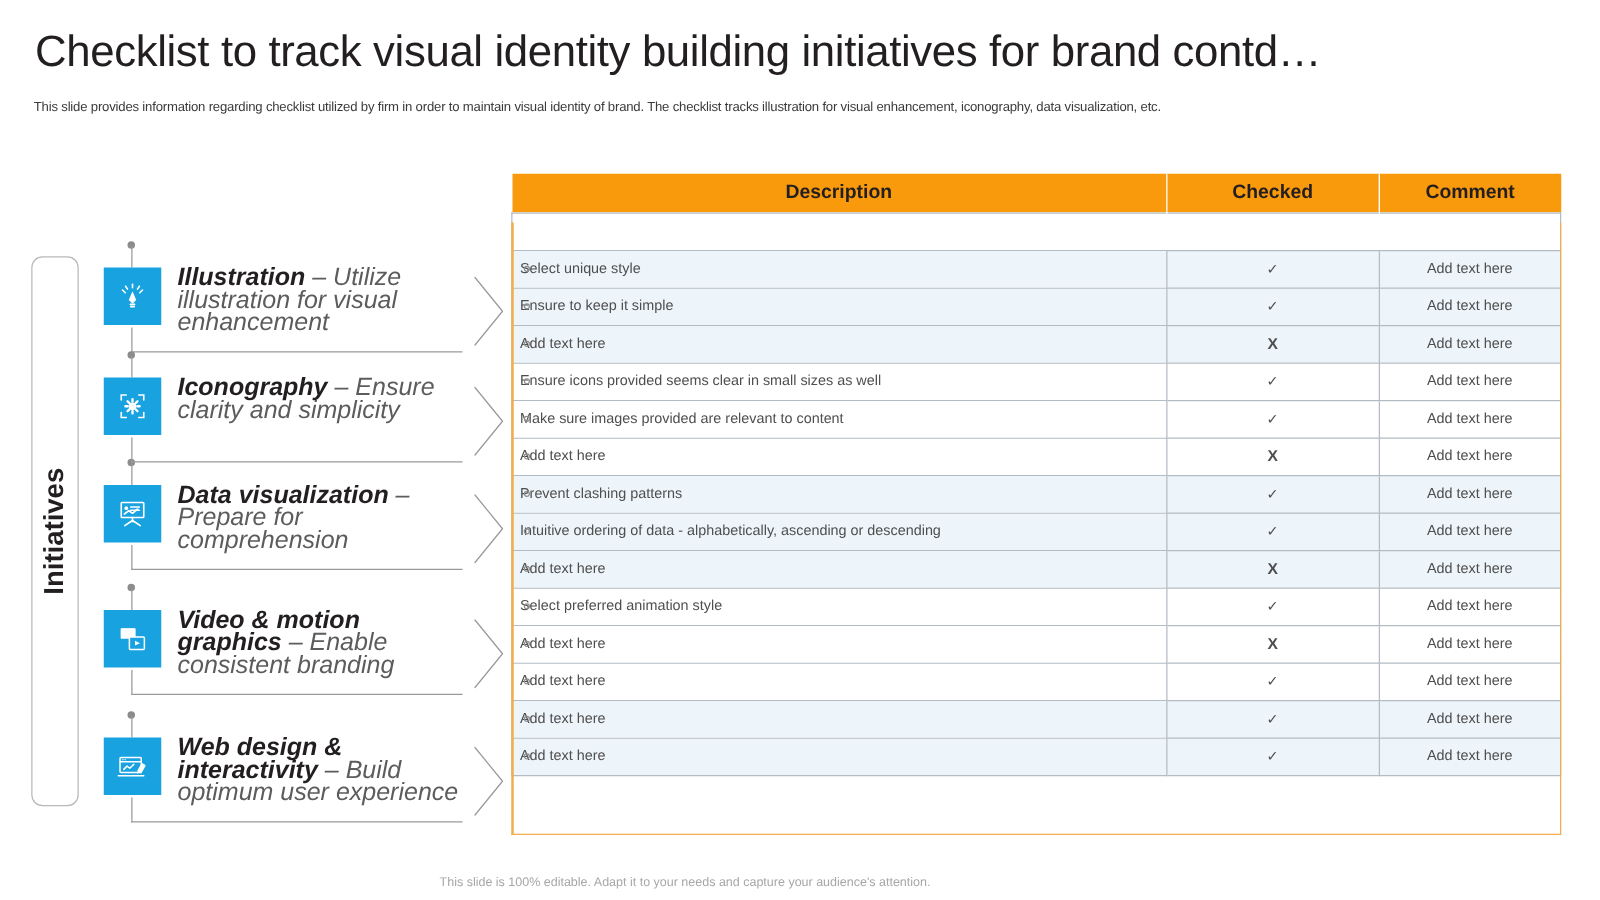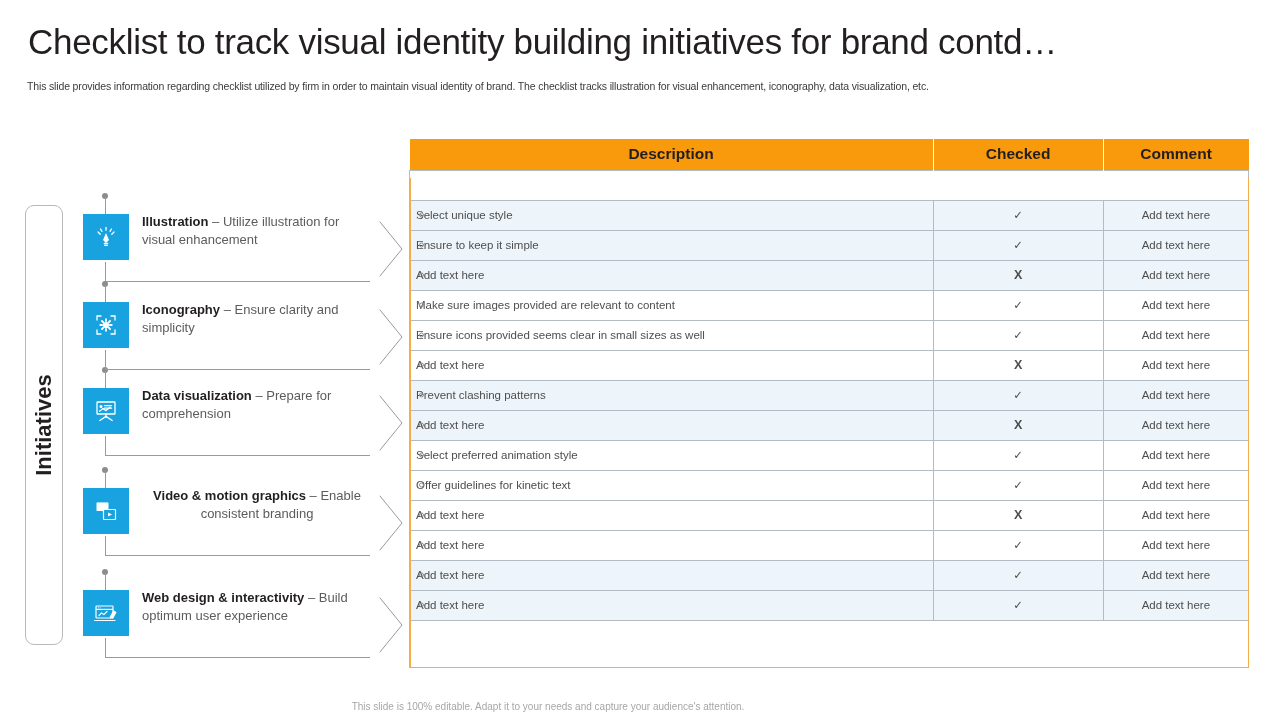--- a/index.html
+++ b/index.html
@@ -67,21 +67,21 @@
   .step .icon-box {
     position: absolute; left: 3px; top: 0;
     width: 46px; height: 46px;
     background: #18a2e0;
     display: flex; align-items: center; justify-content: center;
   }
   .step .icon-box svg { display: block; }
 
   .step .txt {
     position: absolute; left: 62px; top: -1px; width: 230px;
-    font-size: 13px; line-height: 18px; color: #5c5c5c;
+    font-size: 20px; line-height: 18px; color: #5c5c5c; font-style: italic;
   }
   .step .txt b { color: #231f20; font-weight: 700; }
 
   
   .chev {
     position: absolute; right: -6px; top: 2px;
     width: 30px; height: 66px;
   }
 
   
@@ -202,21 +202,21 @@
         <path d="M15 9.3 v1.8 M15 18.9 v1.8 M9.3 15 h1.8 M18.9 15 h1.8"></path>
         <path d="M11 11 l1.3 1.3 M17.7 17.7 l1.3 1.3 M19 11 l-1.3 1.3 M12.3 17.7 l-1.3 1.3"></path>
       </g>
     </svg>
         </span>
         <span class="txt"><b>Iconography</b><span> – </span><span>Ensure clarity and simplicity</span></span>
         <span class="chev"><svg width="30" height="66" viewBox="0 0 30 66" fill="none" stroke="#9a9a9a" stroke-width="1">
   <path d="M4 6 L26 33 L4 60" stroke-linecap="round" stroke-linejoin="round"></path>
 </svg></span>
       </div>
-      <div class="step" style="top: 292px; text-align: center;">
+      <div class="step" style="top: 292px;">
         <span class="dot"></span>
         <span class="stub"></span>
         <span class="stub-down"></span>
         <span class="baseline"></span>
         <span class="icon-box">
     <svg width="30" height="30" viewBox="0 0 30 30" fill="none" stroke="#ffffff" stroke-width="1.2">
       <rect x="5.5" y="6.5" width="12" height="8.5" rx="0.6" fill="#ffffff" stroke="none"></rect>
       <g fill="#18a2e0">
         <rect x="6.6" y="7.4" width="1.6" height="1.3"></rect>
         <rect x="9.3" y="7.4" width="1.6" height="1.3"></rect>
@@ -278,51 +278,51 @@
             <td class="c-desc"><span class="bullet"></span><span>Ensure to keep it simple</span></td>
             <td class="c-check">✓</td>
             <td class="c-comment">Add text here</td>
           </tr>
           <tr class="alt">
             <td class="c-desc"><span class="bullet"></span><span>Add text here</span></td>
             <td class="c-check x">X</td>
             <td class="c-comment">Add text here</td>
           </tr>
           <tr class="plain">
+            <td class="c-desc"><span class="bullet"></span><span>Ensure icons provided seems clear in small sizes as well</span></td>
+            <td class="c-check">✓</td>
+            <td class="c-comment">Add text here</td>
+          </tr>
+          <tr class="plain">
             <td class="c-desc"><span class="bullet"></span><span>Make sure images provided are relevant to content</span></td>
             <td class="c-check">✓</td>
             <td class="c-comment">Add text here</td>
           </tr>
           <tr class="plain">
-            <td class="c-desc"><span class="bullet"></span><span>Ensure icons provided seems clear in small sizes as well</span></td>
-            <td class="c-check">✓</td>
-            <td class="c-comment">Add text here</td>
-          </tr>
-          <tr class="plain">
             <td class="c-desc"><span class="bullet"></span><span>Add text here</span></td>
             <td class="c-check x">X</td>
             <td class="c-comment">Add text here</td>
           </tr>
           <tr class="alt">
             <td class="c-desc"><span class="bullet"></span><span>Prevent clashing patterns</span></td>
             <td class="c-check">✓</td>
             <td class="c-comment">Add text here</td>
           </tr>
           <tr class="alt">
+            <td class="c-desc"><span class="bullet"></span><span>Intuitive ordering of data - alphabetically, ascending or descending</span></td>
+            <td class="c-check">✓</td>
+            <td class="c-comment">Add text here</td>
+          </tr>
+          <tr class="alt">
             <td class="c-desc"><span class="bullet"></span><span>Add text here</span></td>
             <td class="c-check x">X</td>
             <td class="c-comment">Add text here</td>
           </tr>
           <tr class="plain">
             <td class="c-desc"><span class="bullet"></span><span>Select preferred animation style</span></td>
-            <td class="c-check">✓</td>
-            <td class="c-comment">Add text here</td>
-          </tr>
-          <tr class="plain">
-            <td class="c-desc"><span class="bullet"></span><span>Offer guidelines for kinetic text</span></td>
             <td class="c-check">✓</td>
             <td class="c-comment">Add text here</td>
           </tr>
           <tr class="plain">
             <td class="c-desc"><span class="bullet"></span><span>Add text here</span></td>
             <td class="c-check x">X</td>
             <td class="c-comment">Add text here</td>
           </tr>
           <tr class="plain">
             <td class="c-desc"><span class="bullet"></span><span>Add text here</span></td>

